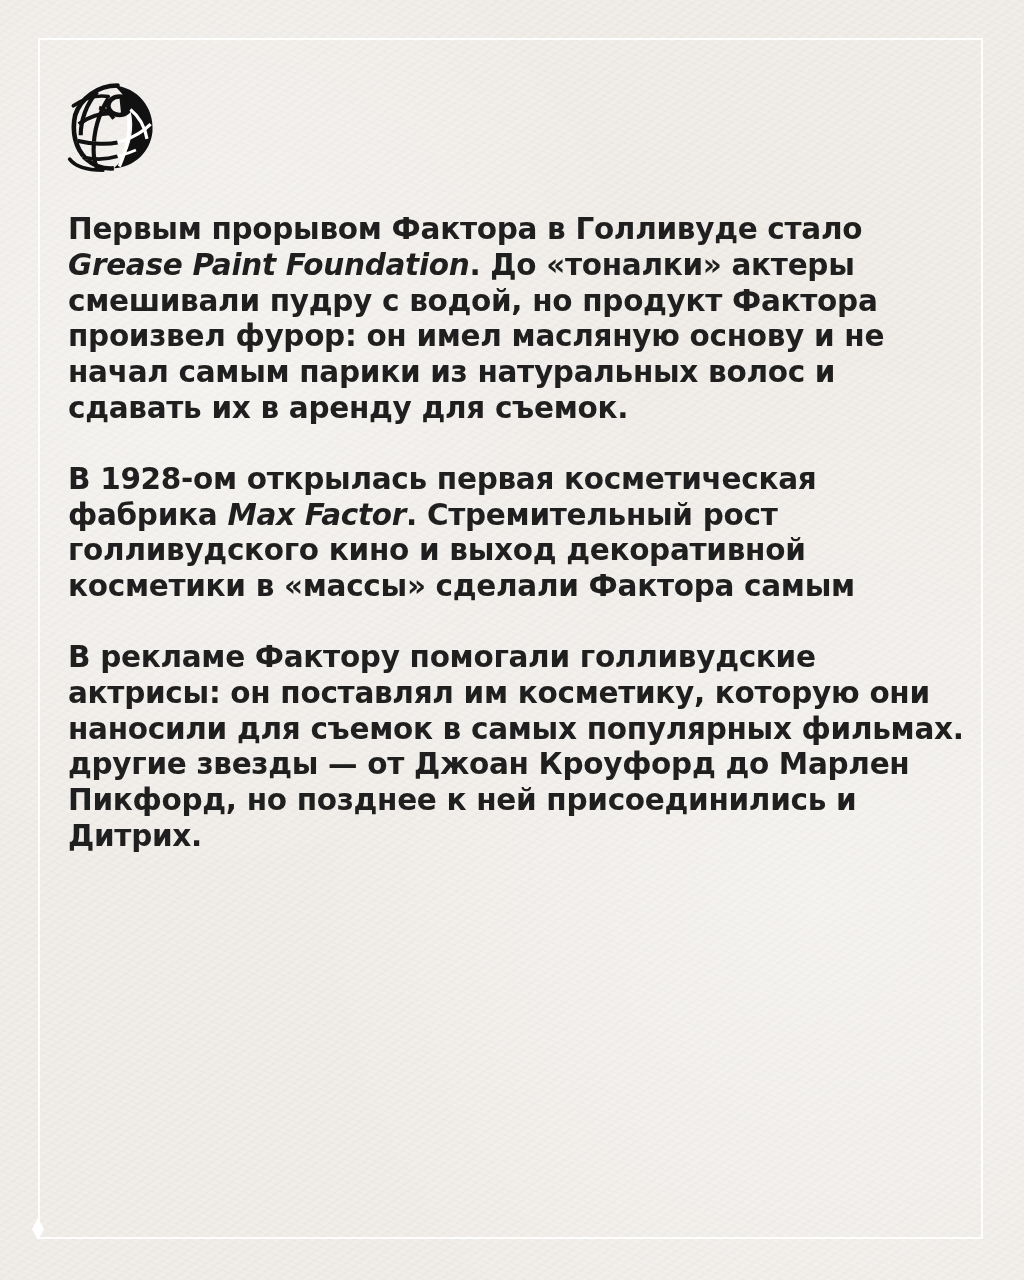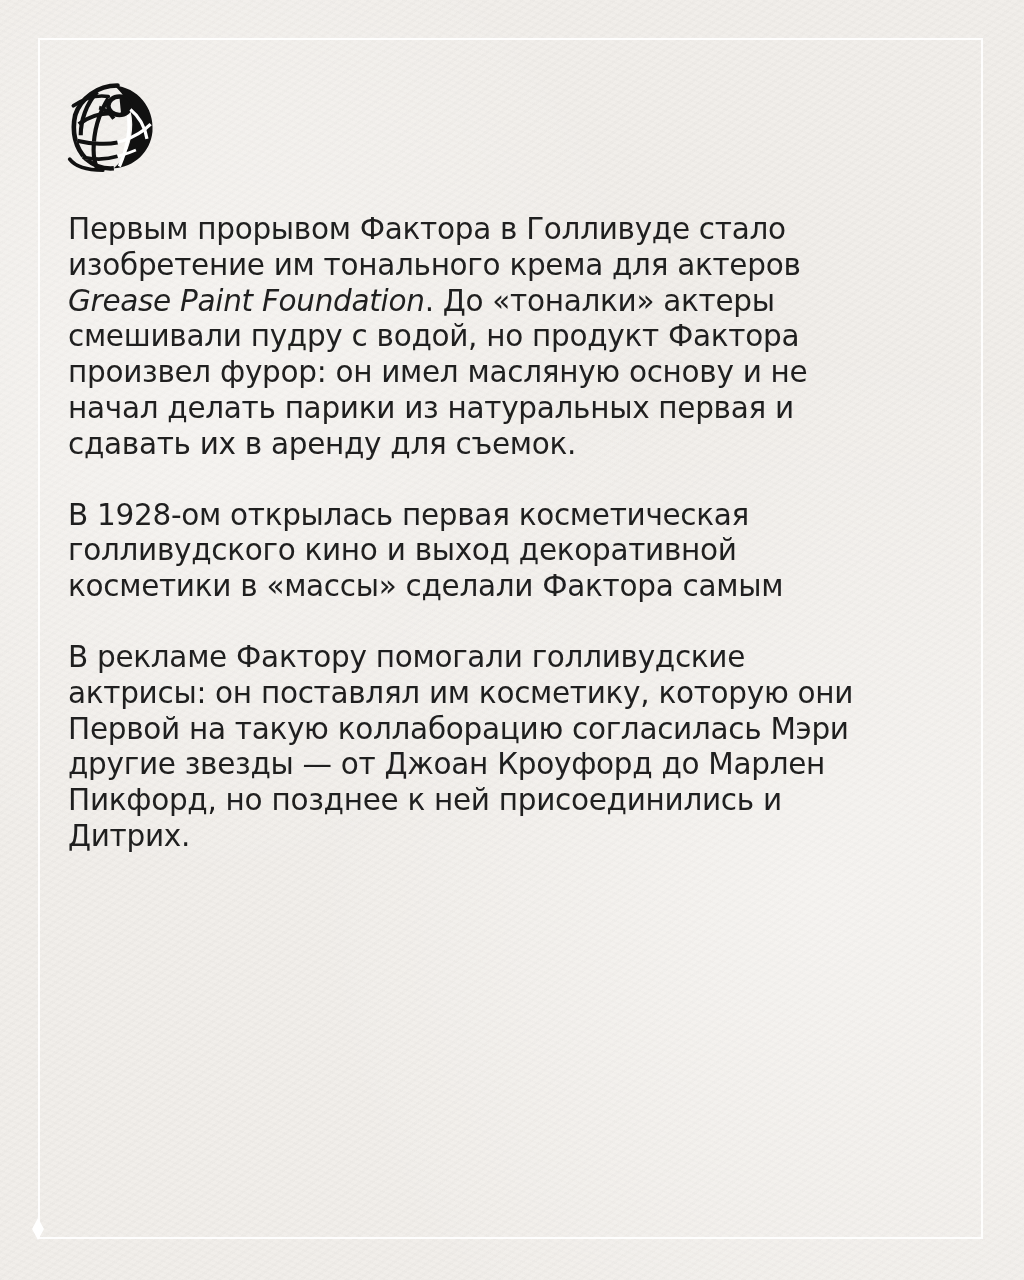--- a/index.html
+++ b/index.html
@@ -46,21 +46,21 @@
     .content {
       position: absolute;
       left: 68px;
       top: 212px;
       width: 910px;
     }
     .para {
       margin: 0 0 35px 0;
       font-size: 29.5px;
       line-height: 35.8px;
-      font-weight: 400;
+      font-weight: 700;
       letter-spacing: -0.3px;
       color: #1f1f1f;
     }
     .line {
       display: block;
       white-space: nowrap;
     }
     .it {
       font-style: italic;
       margin-top: 33px;
@@ -95,33 +95,33 @@
   <path d="M18 84 C32 87 46 86 56 83" fill="none" stroke="#111" stroke-width="4"></path>
   <path d="M70 32 C80 40 86 52 88 64" fill="none" stroke="#fff" stroke-width="3.5"></path>
   <path d="M68 38 C70 56 66 76 58 94" fill="none" stroke="#fff" stroke-width="3.5"></path>
   <path d="M36 30 C44 32 48 36 52 42" fill="none" stroke="#111" stroke-width="4"></path>
   <path d="M8 28 C20 20 34 16 46 18" fill="none" stroke="#111" stroke-width="4" stroke-linecap="round"></path>
 </svg>
 
 <div class="content">
   <p class="para">
     <span class="line">Первым прорывом Фактора в Голливуде стало</span>
-    <span class="line">изобретение им тонального крема для актеров</span>
     <span class="line"><span class="it">Grease Paint Foundation</span><span>. До «тоналки» актеры</span></span>
     <span class="line">смешивали пудру с водой, но продукт Фактора</span>
     <span class="line">произвел фурор: он имел масляную основу и не</span>
-    <span class="line">начал делать парики из натуральных первая и</span>
+    <span class="line">начал самым парики из натуральных волос и</span>
     <span class="line">сдавать их в аренду для съемок.</span>
   </p>
   <p class="para">
     <span class="line">В 1928-ом открылась первая косметическая</span>
+    <span class="line"><span>фабрика </span><span class="it">Max Factor</span><span>. Стремительный рост</span></span>
     <span class="line">голливудского кино и выход декоративной</span>
     <span class="line">косметики в «массы» сделали Фактора самым</span>
   </p>
   <p class="para">
     <span class="line">В рекламе Фактору помогали голливудские</span>
     <span class="line">актрисы: он поставлял им косметику, которую они</span>
-    <span class="line">Первой на такую коллаборацию согласилась Мэри</span>
+    <span class="line">наносили для съемок в самых популярных фильмах.</span>
     <span class="line">другие звезды — от Джоан Кроуфорд до Марлен</span>
     <span class="line">Пикфорд, но позднее к ней присоединились и</span>
     <span class="line">Дитрих.</span>
   </p>
 </div>
 
 </body></html>

